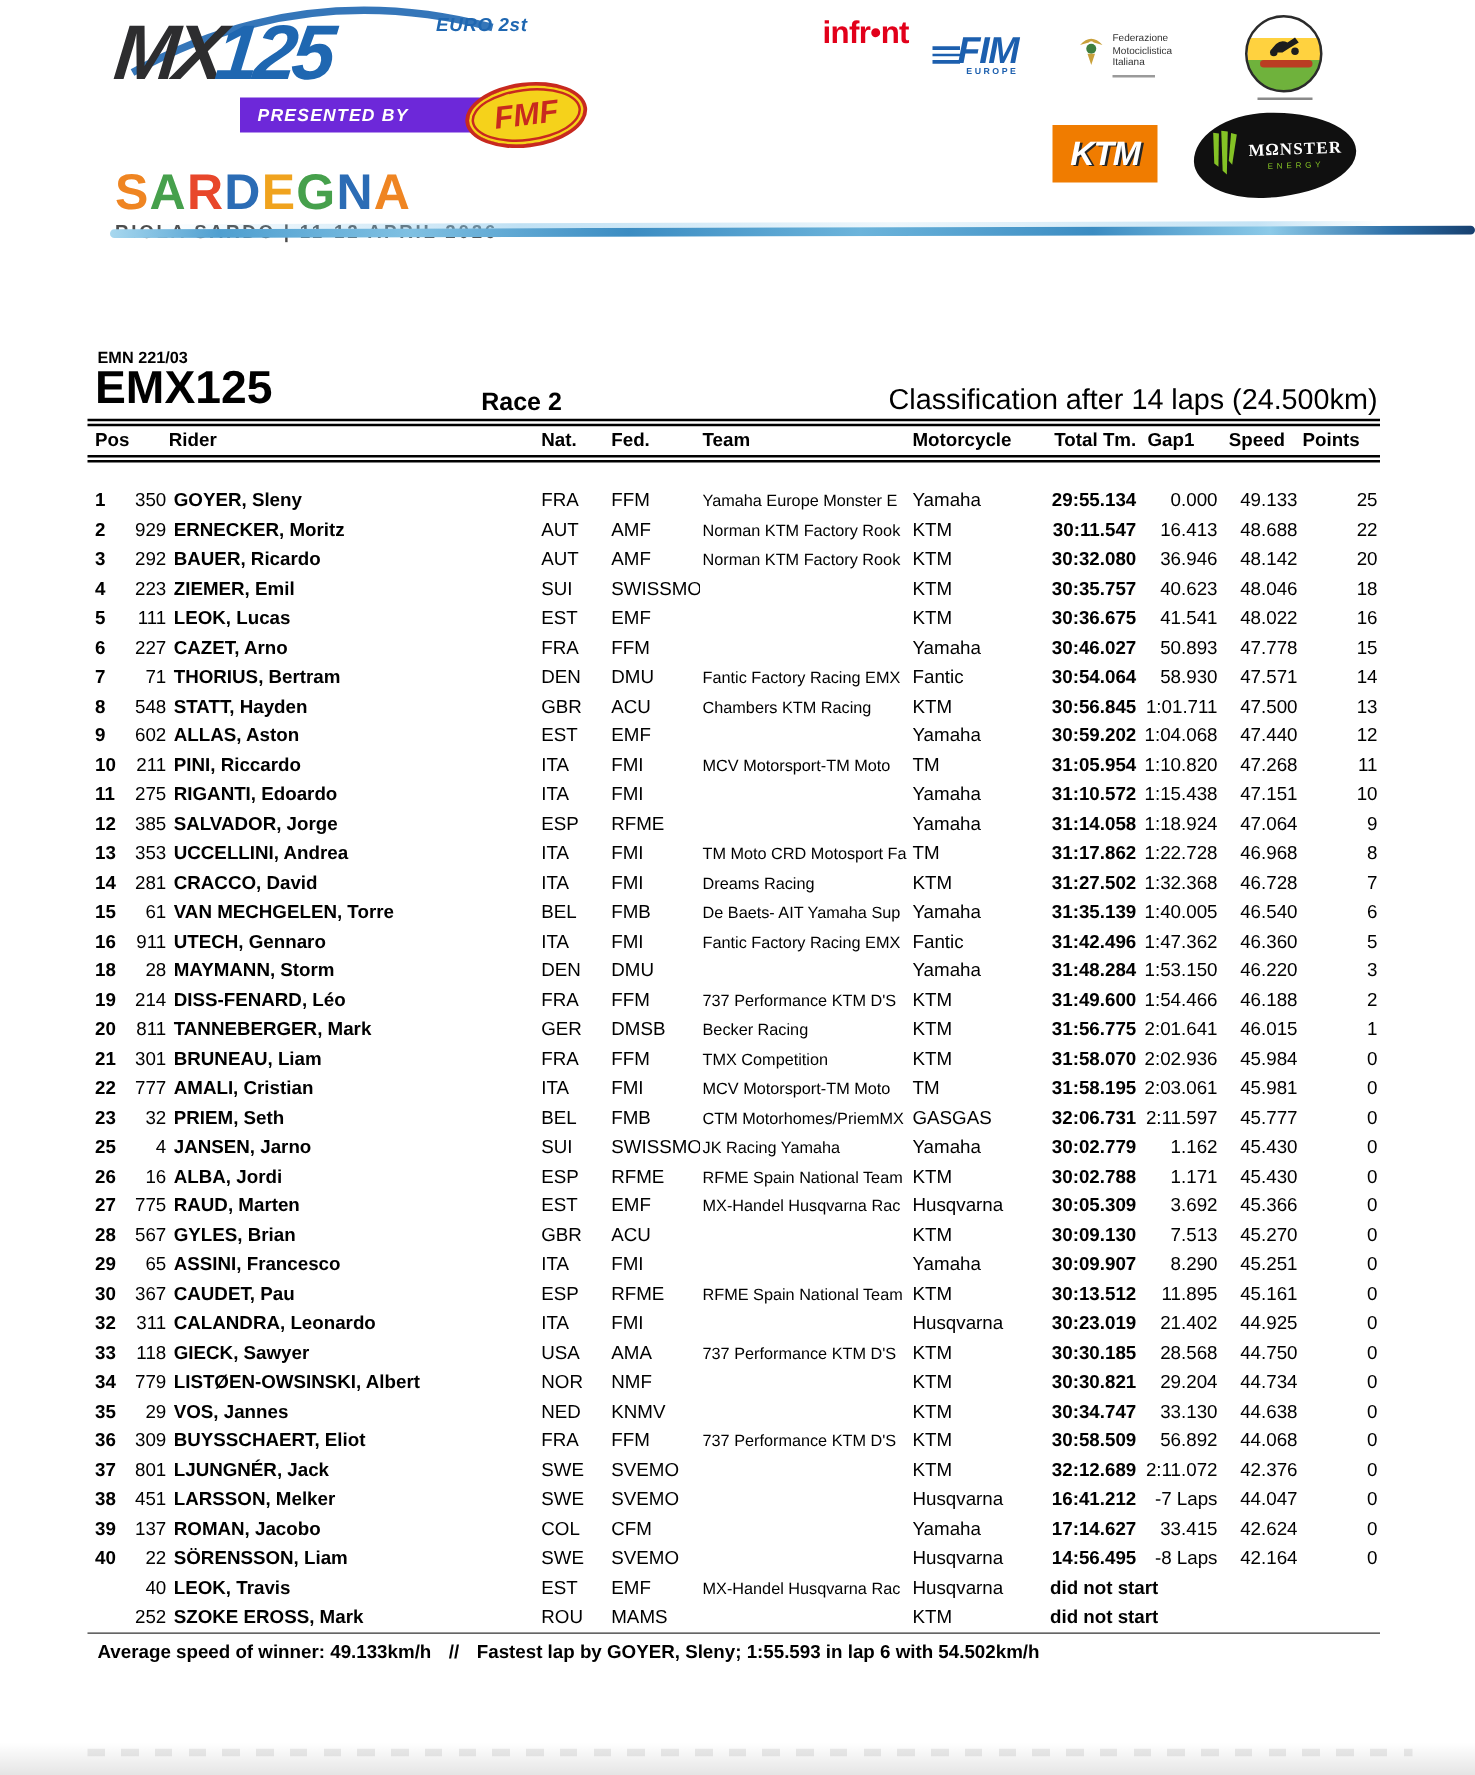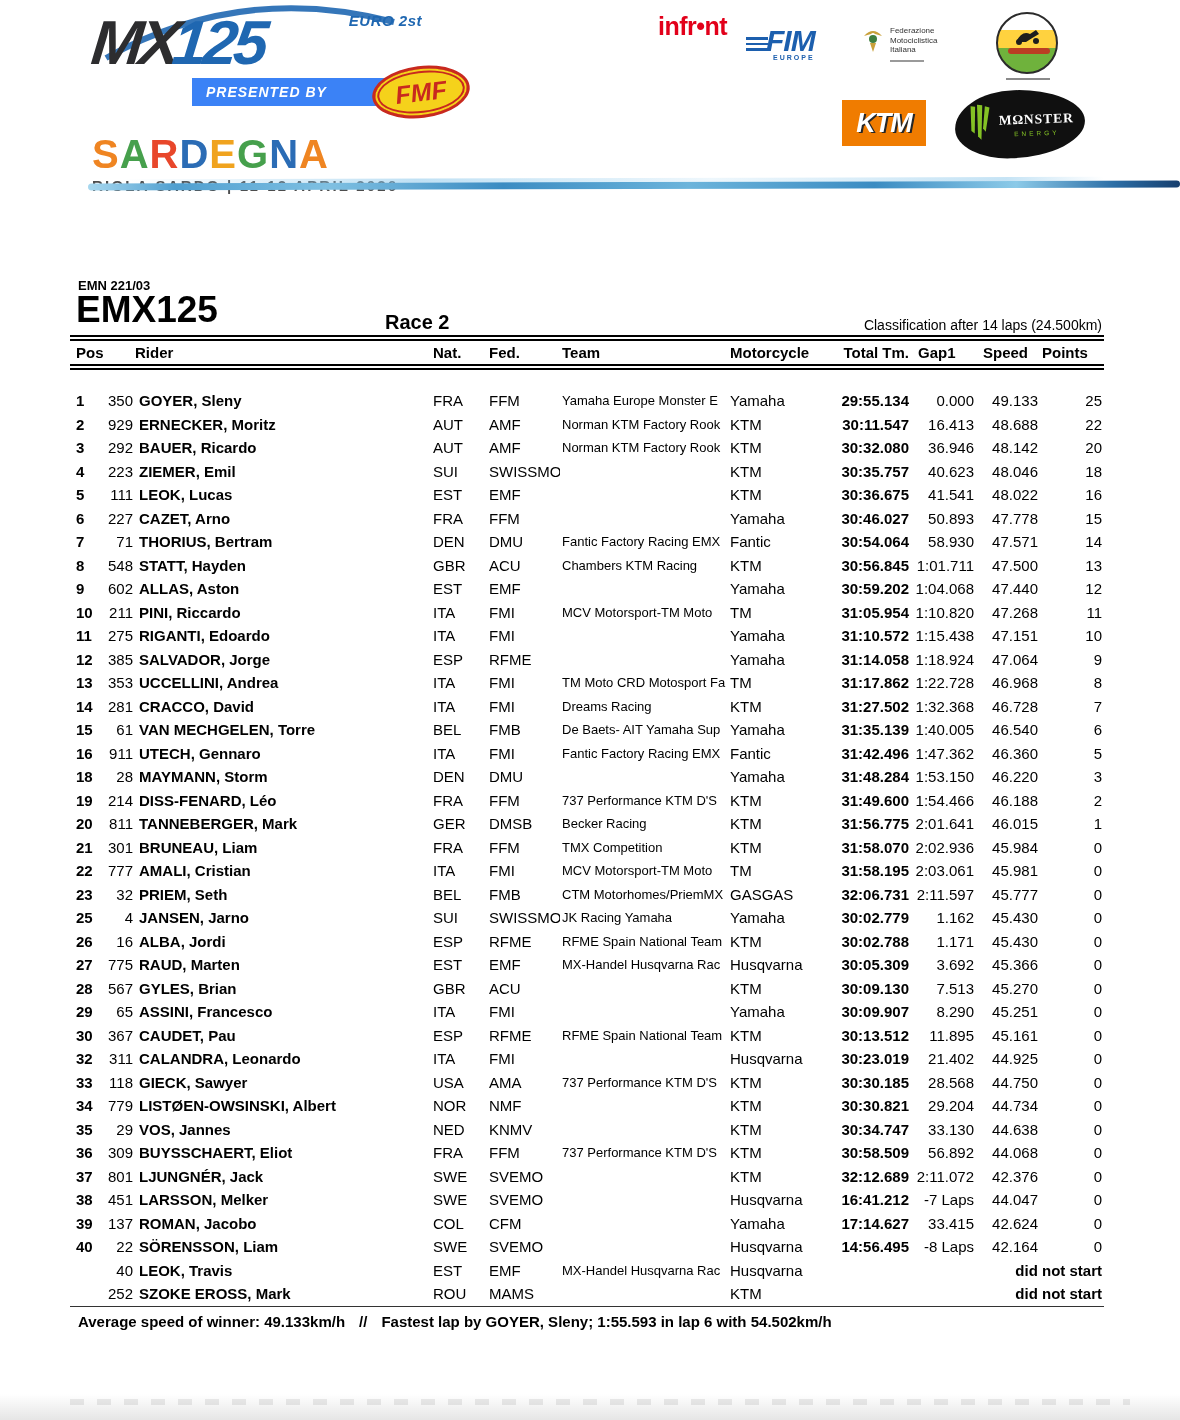--- a/index.html
+++ b/index.html
@@ -12,21 +12,21 @@
   .logo-block{position:absolute;left:92px;top:8px;width:330px;}
   .mx-row{position:relative;height:72px;}
   .mx-swoosh{position:absolute;left:10px;top:-8px;}
   .mx-word{position:relative;display:inline-block;font-style:italic;font-weight:900;
            font-size:62px;line-height:70px;letter-spacing:-4px;transform:skewX(-6deg);}
   .mx-mx{color:#2d2d2f;}
   .mx-125{color:#1f67b1;margin-left:-4px;}
   .euro-badge{position:absolute;right:0;top:4px;font-style:italic;font-weight:800;
               font-size:15px;color:#1f67b1;letter-spacing:0.5px;}
   .presented-row{position:relative;margin:-4px 0 0 100px;width:220px;height:30px;}
-  .pres-bar{position:absolute;left:0;top:2px;background:#3b82f6;color:#fff;
+  .pres-bar{position:absolute;left:0;top:2px;background:#6d28d9;color:#fff;
             font-style:italic;font-weight:700;font-size:14px;letter-spacing:1px;
             padding:6px 64px 6px 14px;}
   .fmf-oval{position:absolute;right:-58px;top:-10px;width:92px;height:46px;
             background:#f5d21b;border:3px solid #c8291f;border-radius:50%;
             display:flex;align-items:center;justify-content:center;transform:rotate(-7deg);
             font-style:italic;font-weight:900;font-size:25px;color:#c8291f;box-shadow:inset 0 0 0 2px #f5d21b,inset 0 0 0 4px #c8291f;}
   .sardegna{margin-top:28px;font-weight:900;font-size:40px;letter-spacing:1px;line-height:40px;}
   .venue{margin-top:3px;font-weight:700;font-size:15px;color:#4d4d4d;letter-spacing:2.2px;}
 
   .sp-infront{position:absolute;left:658px;top:12px;color:#e2001a;font-weight:800;
@@ -61,21 +61,21 @@
      background:linear-gradient(90deg,#a8d8ef 0%,#4f9fd0 8%,#7fc0e2 22%,#3b8cc2 38%,#6cb4db 55%,#3b8cc2 72%,#8ccae8 85%,#2c6ea6 94%,#173f6e 100%);}
   .brush-line::before{content:'';position:absolute;left:3%;top:-4px;width:90%;height:4px;border-radius:3px;
      background:linear-gradient(90deg,rgba(140,200,235,.0),rgba(140,200,235,.55) 30%,rgba(140,200,235,.15) 60%,rgba(140,200,235,.5) 90%,rgba(140,200,235,0));}
 
   
   .content{position:absolute;left:70px;top:278px;width:1034px;}
   .title-row{position:relative;height:57px;}
   .doc-code{position:absolute;left:8px;top:0;font-weight:700;font-size:13px;}
   .doc-class{position:absolute;left:6px;top:11px;font-weight:700;font-size:37px;line-height:42px;}
   .doc-race{position:absolute;left:315px;bottom:1px;font-weight:700;font-size:20px;}
-  .doc-classification{position:absolute;right:2px;bottom:2px;font-size:14px;}
+  .doc-classification{position:absolute;right:2px;bottom:2px;font-size:23px;}
   .dbl{height:2px;border-top:2px solid #000;border-bottom:2px solid #000;}
 
   table.grid{border-collapse:collapse;table-layout:fixed;width:1034px;}
   .grid td,.grid th{padding:0;white-space:nowrap;overflow:hidden;font-size:15px;vertical-align:middle;}
   .head-grid th{font-weight:700;text-align:left;height:23px;}
   th.pos{padding-left:6px;}
   th.rider{padding-left:30px;}
   th.nat{padding-left:3px;}th.fed{padding-left:4px;}th.team{padding-left:2px;}th.bike{padding-left:2px;}
   th.total{text-align:right;padding-right:3px;}
   th.gap{padding-left:6px;}th.speed{padding-left:7px;}th.pts{padding-left:2px;}
@@ -84,21 +84,21 @@
   .res-grid td{height:23.5px;}
   td.pos{padding-left:6px;font-weight:700;}
   td.num{text-align:right;padding-right:2px;}
   td.name{padding-left:4px;font-weight:700;}
   td.nat{padding-left:3px;}
   td.fed{padding-left:4px;}
   td.team{padding-left:2px;font-size:13px;}
   td.bike{padding-left:2px;}
   td.total{text-align:right;padding-right:3px;font-weight:700;}
   td.gap,td.speed,td.pts{text-align:right;padding-right:2px;}
-  td.status{text-align:right;padding-right:2px;font-weight:700;}
+  td.status{padding-right:2px;font-weight:700;}
 
   .footer-line{border-top:1.5px solid #333;margin-top:0;}
   .footer-text{padding:6px 0 0 8px;font-weight:700;font-size:15px;}
   .footer-sep{padding:0 14px;}
   .scan-strip{position:absolute;left:70px;top:1399px;width:1060px;height:6px;opacity:.28;
      background:repeating-linear-gradient(90deg,#b9b9b9 0 14px,transparent 14px 27px);filter:blur(.4px);}
 </style>
 </head>
 <body>
 

